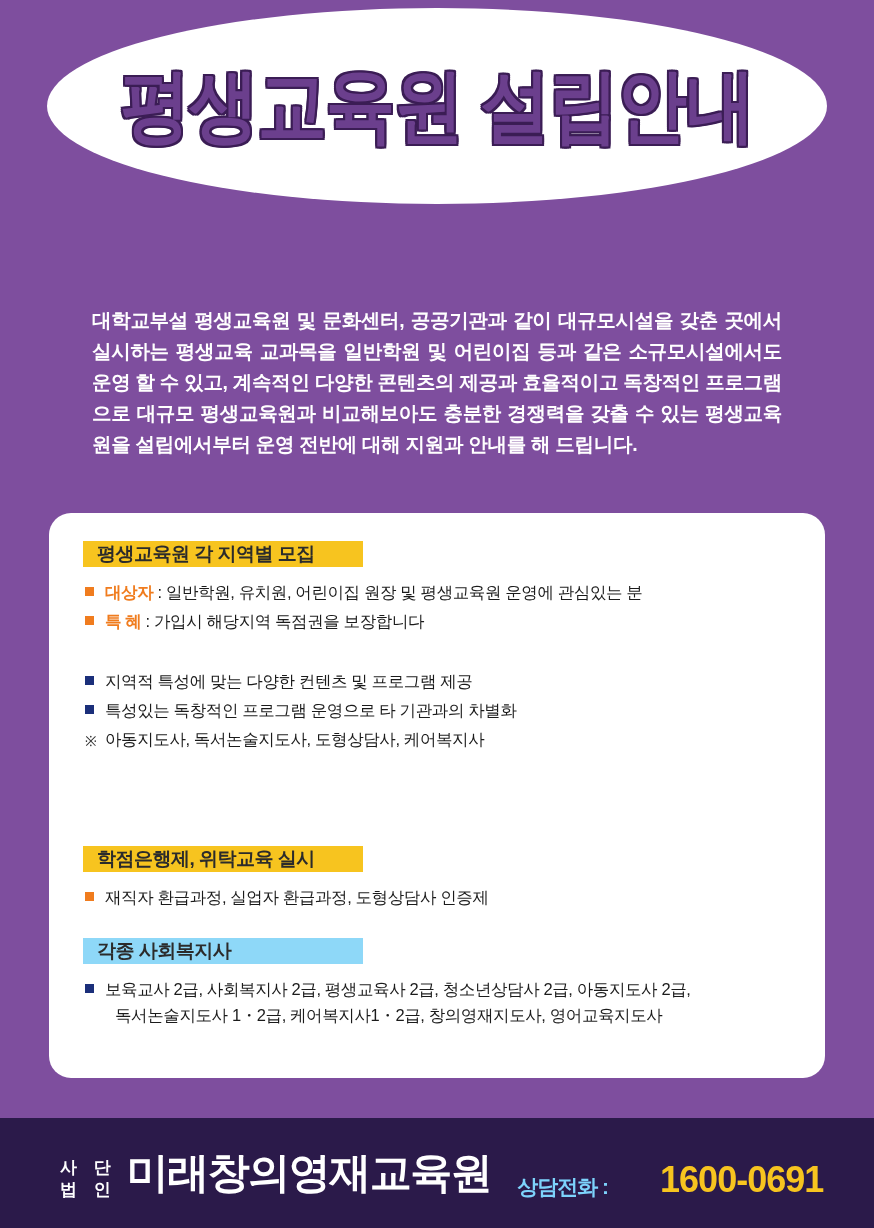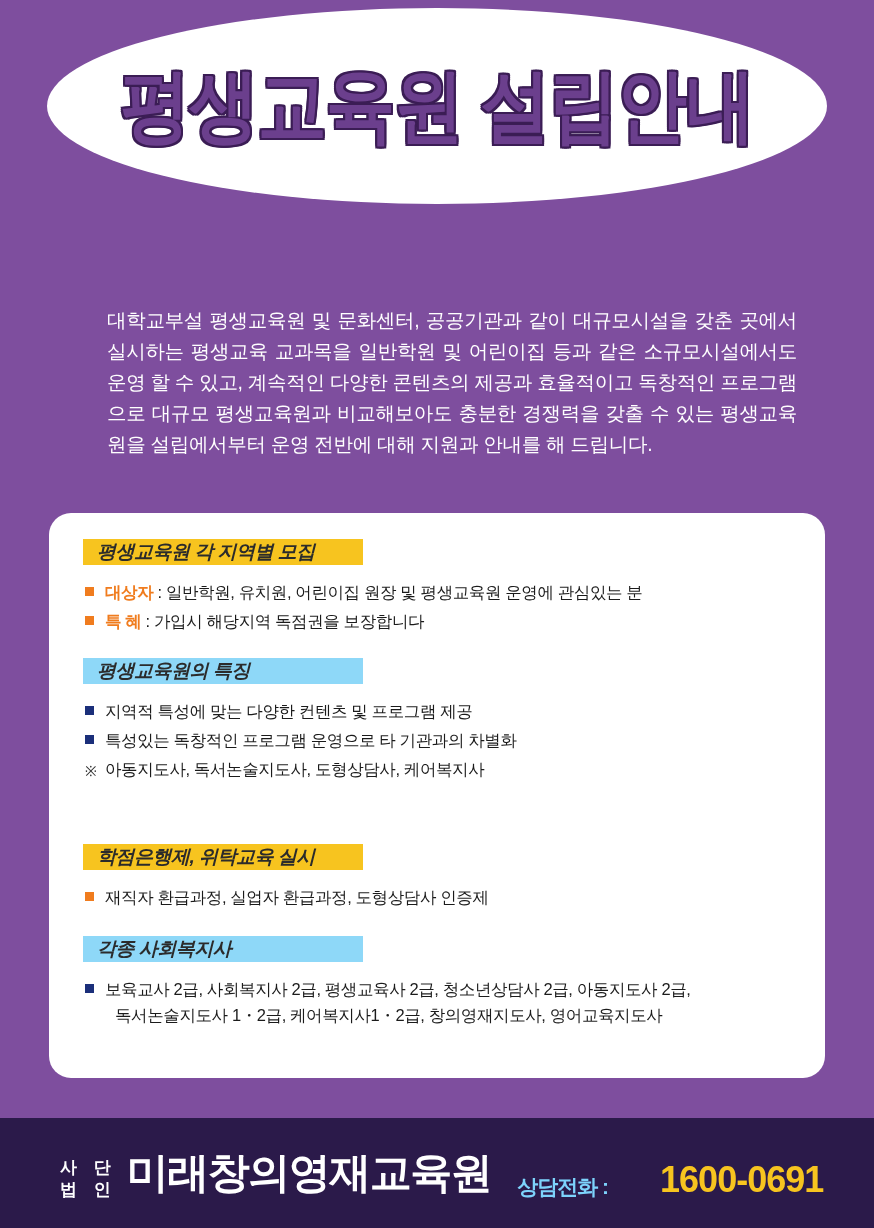--- a/index.html
+++ b/index.html
@@ -32,47 +32,46 @@
        2px 0 0 #3b1d55, -2px 0 0 #3b1d55,
        0 2px 0 #3b1d55, 0 -2px 0 #3b1d55,
        2px 2px 0 #3b1d55, -2px -2px 0 #3b1d55,
        2px -2px 0 #3b1d55, -2px 2px 0 #3b1d55;
     white-space: nowrap;
     transform: scale(1.02, 1.18);
   }
   
   .intro {
     position: absolute;
-    left: 107px; top: 305px;
+    left: 92px; top: 305px;
     width: 690px;
     color: #ffffff;
     font-size: 19.5px;
-    font-weight: normal;
+    font-weight: bold;
     line-height: 31px;
     text-align: justify;
     text-justify: inter-character;
     letter-spacing: -0.3px;
   }
   
   .card {
     position: absolute;
     left: 49px; top: 513px;
     width: 776px; height: 565px;
     background: #ffffff;
     border-radius: 22px;
   }
   .section { position: absolute; left: 34px; }
   
   .heading {
     position: relative;
     width: 454px;
     height: 30px;
     display: flex;
-    align-items: flex-start;
-    font-style: italic;
+    align-items: center;
   }
   .heading .label {
     flex: 0 0 280px;
     display: flex;
     align-items: center;
     padding-left: 14px;
     font-size: 19px;
     font-weight: bold;
     color: #2b2b2b;
     letter-spacing: -0.5px;
@@ -188,25 +187,20 @@
         <span class="key-orange">대상자</span><span> : </span><span>일반학원, 유치원, 어린이집 원장 및 평생교육원 운영에 관심있는 분</span>
       </li>
       <li>
         <span class="bullet orange"></span>
         <span class="key-orange">특   혜</span><span> : </span><span>가입시 해당지역 독점권을 보장합니다</span>
       </li>
     </ul>
   </div>
 
   <div class="section" style="top:145px;">
-    <div class="heading h-blue">
-      <div class="label">평생교육원의 특징</div>
-      <div class="seg"></div>
-      <div class="seg2"></div>
-    </div>
     <ul class="items">
       <li>
         <span class="bullet navy"></span>
         <span>지역적 특성에 맞는 다양한 컨텐츠 및 프로그램 제공</span>
       </li>
       <li>
         <span class="bullet navy"></span>
         <span>특성있는 독창적인 프로그램 운영으로 타 기관과의 차별화</span>
       </li>
       <li>

